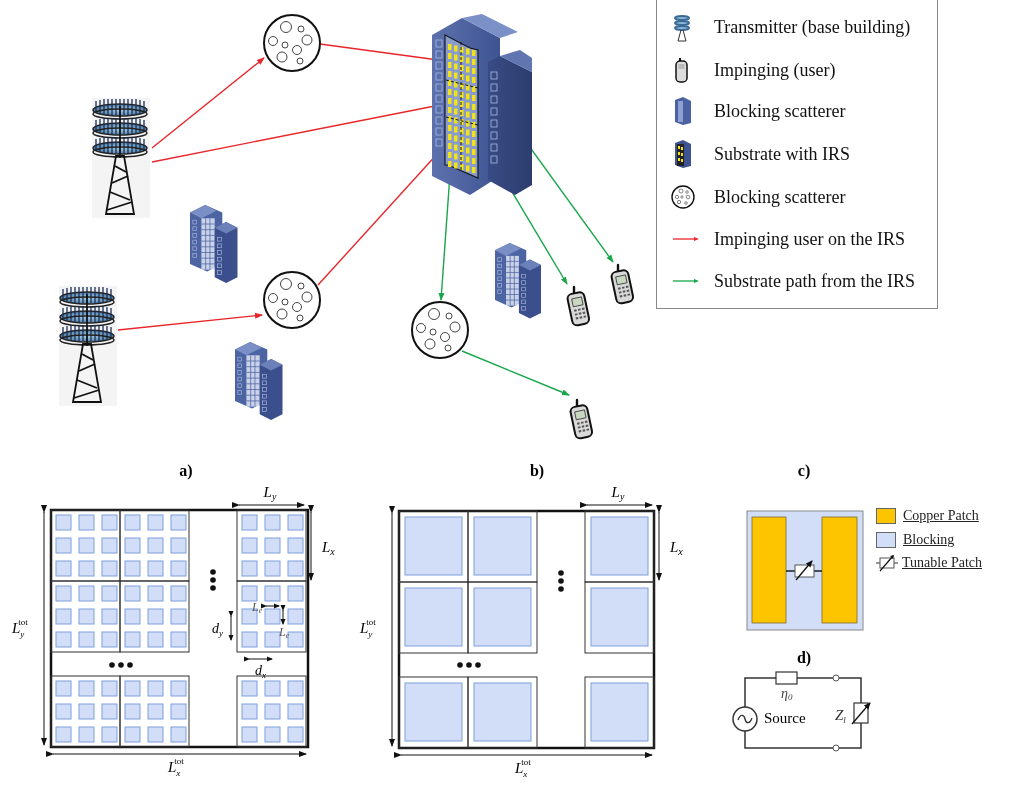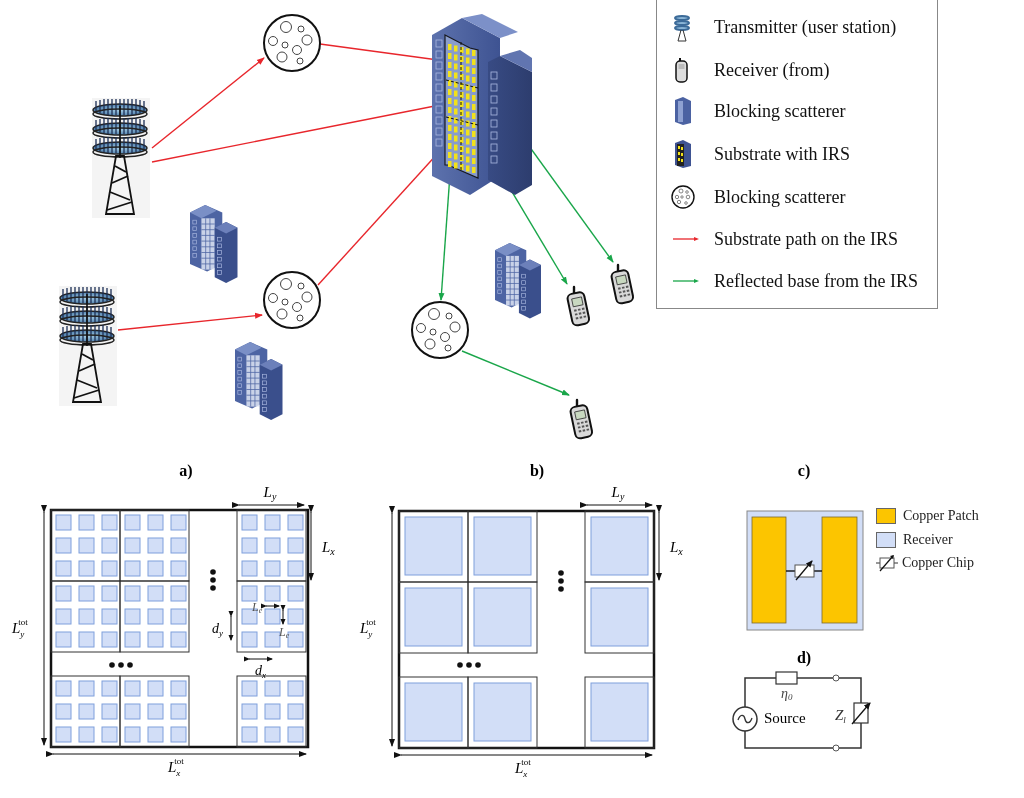--- a/index.html
+++ b/index.html
@@ -4,21 +4,21 @@
 <style>
   html, body { margin: 0; padding: 0; background: #ffffff; }
   body { width: 1024px; height: 798px; position: relative; overflow: hidden;
          font-family: "Liberation Serif", serif; color: #222; }
   #scene { position: absolute; left: 0; top: 0; }
   .legend { position: absolute; left: 656px; top: 0; width: 280px; height: 308px;
             border: 1px solid #888; border-top: none; background: #fff; }
   .legend-item { position: absolute; left: 0; height: 30px; display: flex; align-items: center; }
   .legend-icon { position: absolute; left: 0; width: 50px; height: 30px; }
   .legend-label { position: absolute; left: 57px; white-space: nowrap; font-size: 18px; line-height: 30px; color: #111; }
-  .c-legend { position: absolute; left: 876px; font-size: 14px; display: flex; align-items: center; }
+  .c-legend { position: absolute; left: 876px; font-size: 14px; display: flex; align-items: center; text-decoration: underline; }
   .c-legend .sw { width: 18px; height: 14px; border: 1px solid #666; margin-right: 7px; }
   svg text { font-family: "Liberation Serif", serif; }
 </style>
 </head>
 <body>
 
 <svg id="scene" width="1024" height="798" viewBox="0 0 1024 798">
   <defs>
     <marker id="arrRed" markerWidth="8" markerHeight="8" refX="7" refY="4" orient="auto" markerUnits="userSpaceOnUse">
       <path d="M0,1 L8,4 L0,7 z" fill="#e8262c"></path>
@@ -523,29 +523,29 @@
 <div class="legend">
   <div class="legend-item" style="top:12px">
     <svg class="legend-icon" viewBox="0 0 50 30">
       <g stroke="#3b6a98" stroke-width="2">
           <ellipse cx="25" cy="6" rx="7" ry="2" fill="#8bb5d6"></ellipse>
           <ellipse cx="25" cy="11" rx="7" ry="2" fill="#8bb5d6"></ellipse>
           <ellipse cx="25" cy="16" rx="7" ry="2" fill="#8bb5d6"></ellipse>
         </g>
       <path d="M24,18 L21,29 L29,29 L26,18" stroke="#333" fill="none" stroke-width="1"></path>
     </svg>
-    <span class="legend-label">Transmitter (user station)</span>
+    <span class="legend-label">Transmitter (base building)</span>
   </div>
   <div class="legend-item" style="top:55px">
     <svg class="legend-icon" viewBox="0 0 50 30">
       <line x1="23" y1="3" x2="23" y2="7" stroke="#111" stroke-width="2"></line>
       <rect x="19" y="6" width="11" height="21" rx="4" fill="#ddd" stroke="#111" stroke-width="1.5"></rect>
       <rect x="21.5" y="9" width="6" height="5" fill="#bbb"></rect>
     </svg>
-    <span class="legend-label">Receiver (from)</span>
+    <span class="legend-label">Impinging (user)</span>
   </div>
   <div class="legend-item" style="top:96px">
     <svg class="legend-icon" viewBox="0 0 50 30">
       <path d="M18,4 L26,1 L34,5 L34,27 L26,29 L18,26 Z" fill="#4b62a2"></path>
       <rect x="21" y="5" width="5" height="21" fill="#8ea1d2"></rect>
     </svg>
     <span class="legend-label">Blocking scatterer</span>
   </div>
   <div class="legend-item" style="top:139px">
     <svg class="legend-icon" viewBox="0 0 50 30">
@@ -575,41 +575,41 @@
           <circle cx="29" cy="21" r="1.3"></circle>
         </g>
     </svg>
     <span class="legend-label">Blocking scatterer</span>
   </div>
   <div class="legend-item" style="top:224px">
     <svg class="legend-icon" viewBox="0 0 50 30">
       <line x1="16" y1="15" x2="38" y2="15" stroke="#e8262c" stroke-width="1.3"></line>
       <path d="M37,13 L42,15 L37,17 Z" fill="#e8262c"></path>
     </svg>
-    <span class="legend-label">Substrate path on the IRS</span>
+    <span class="legend-label">Impinging user on the IRS</span>
   </div>
   <div class="legend-item" style="top:266px">
     <svg class="legend-icon" viewBox="0 0 50 30">
       <line x1="16" y1="15" x2="38" y2="15" stroke="#1aa64a" stroke-width="1.3"></line>
       <path d="M37,13 L42,15 L37,17 Z" fill="#1aa64a"></path>
     </svg>
-    <span class="legend-label">Reflected base from the IRS</span>
+    <span class="legend-label">Substrate path from the IRS</span>
   </div>
 </div>
 
 <div class="c-legend" style="top:508px">
   <span class="sw" style="background:#fcc500"></span>
   <span>Copper Patch</span>
 </div>
 <div class="c-legend" style="top:532px">
   <span class="sw" style="background:#d2def7"></span>
-  <span>Receiver</span>
+  <span>Blocking</span>
 </div>
 <div class="c-legend" style="top:554px">
   <svg width="22" height="18" viewBox="0 0 22 18" style="margin-right:4px">
     <line x1="0" y1="9" x2="4" y2="9" stroke="#333"></line>
       <line x1="18" y1="9" x2="22" y2="9" stroke="#333"></line>
     <rect x="4" y="4" width="14" height="10" fill="#fff" stroke="#555"></rect>
     <line x1="4" y1="17" x2="17" y2="2" stroke="#111" stroke-width="1.2"></line>
     <path d="M14,2 L18,1 L17,5 Z" fill="#111"></path>
   </svg>
-  <span>Copper Chip</span>
+  <span>Tunable Patch</span>
 </div>
 
 </body></html>

